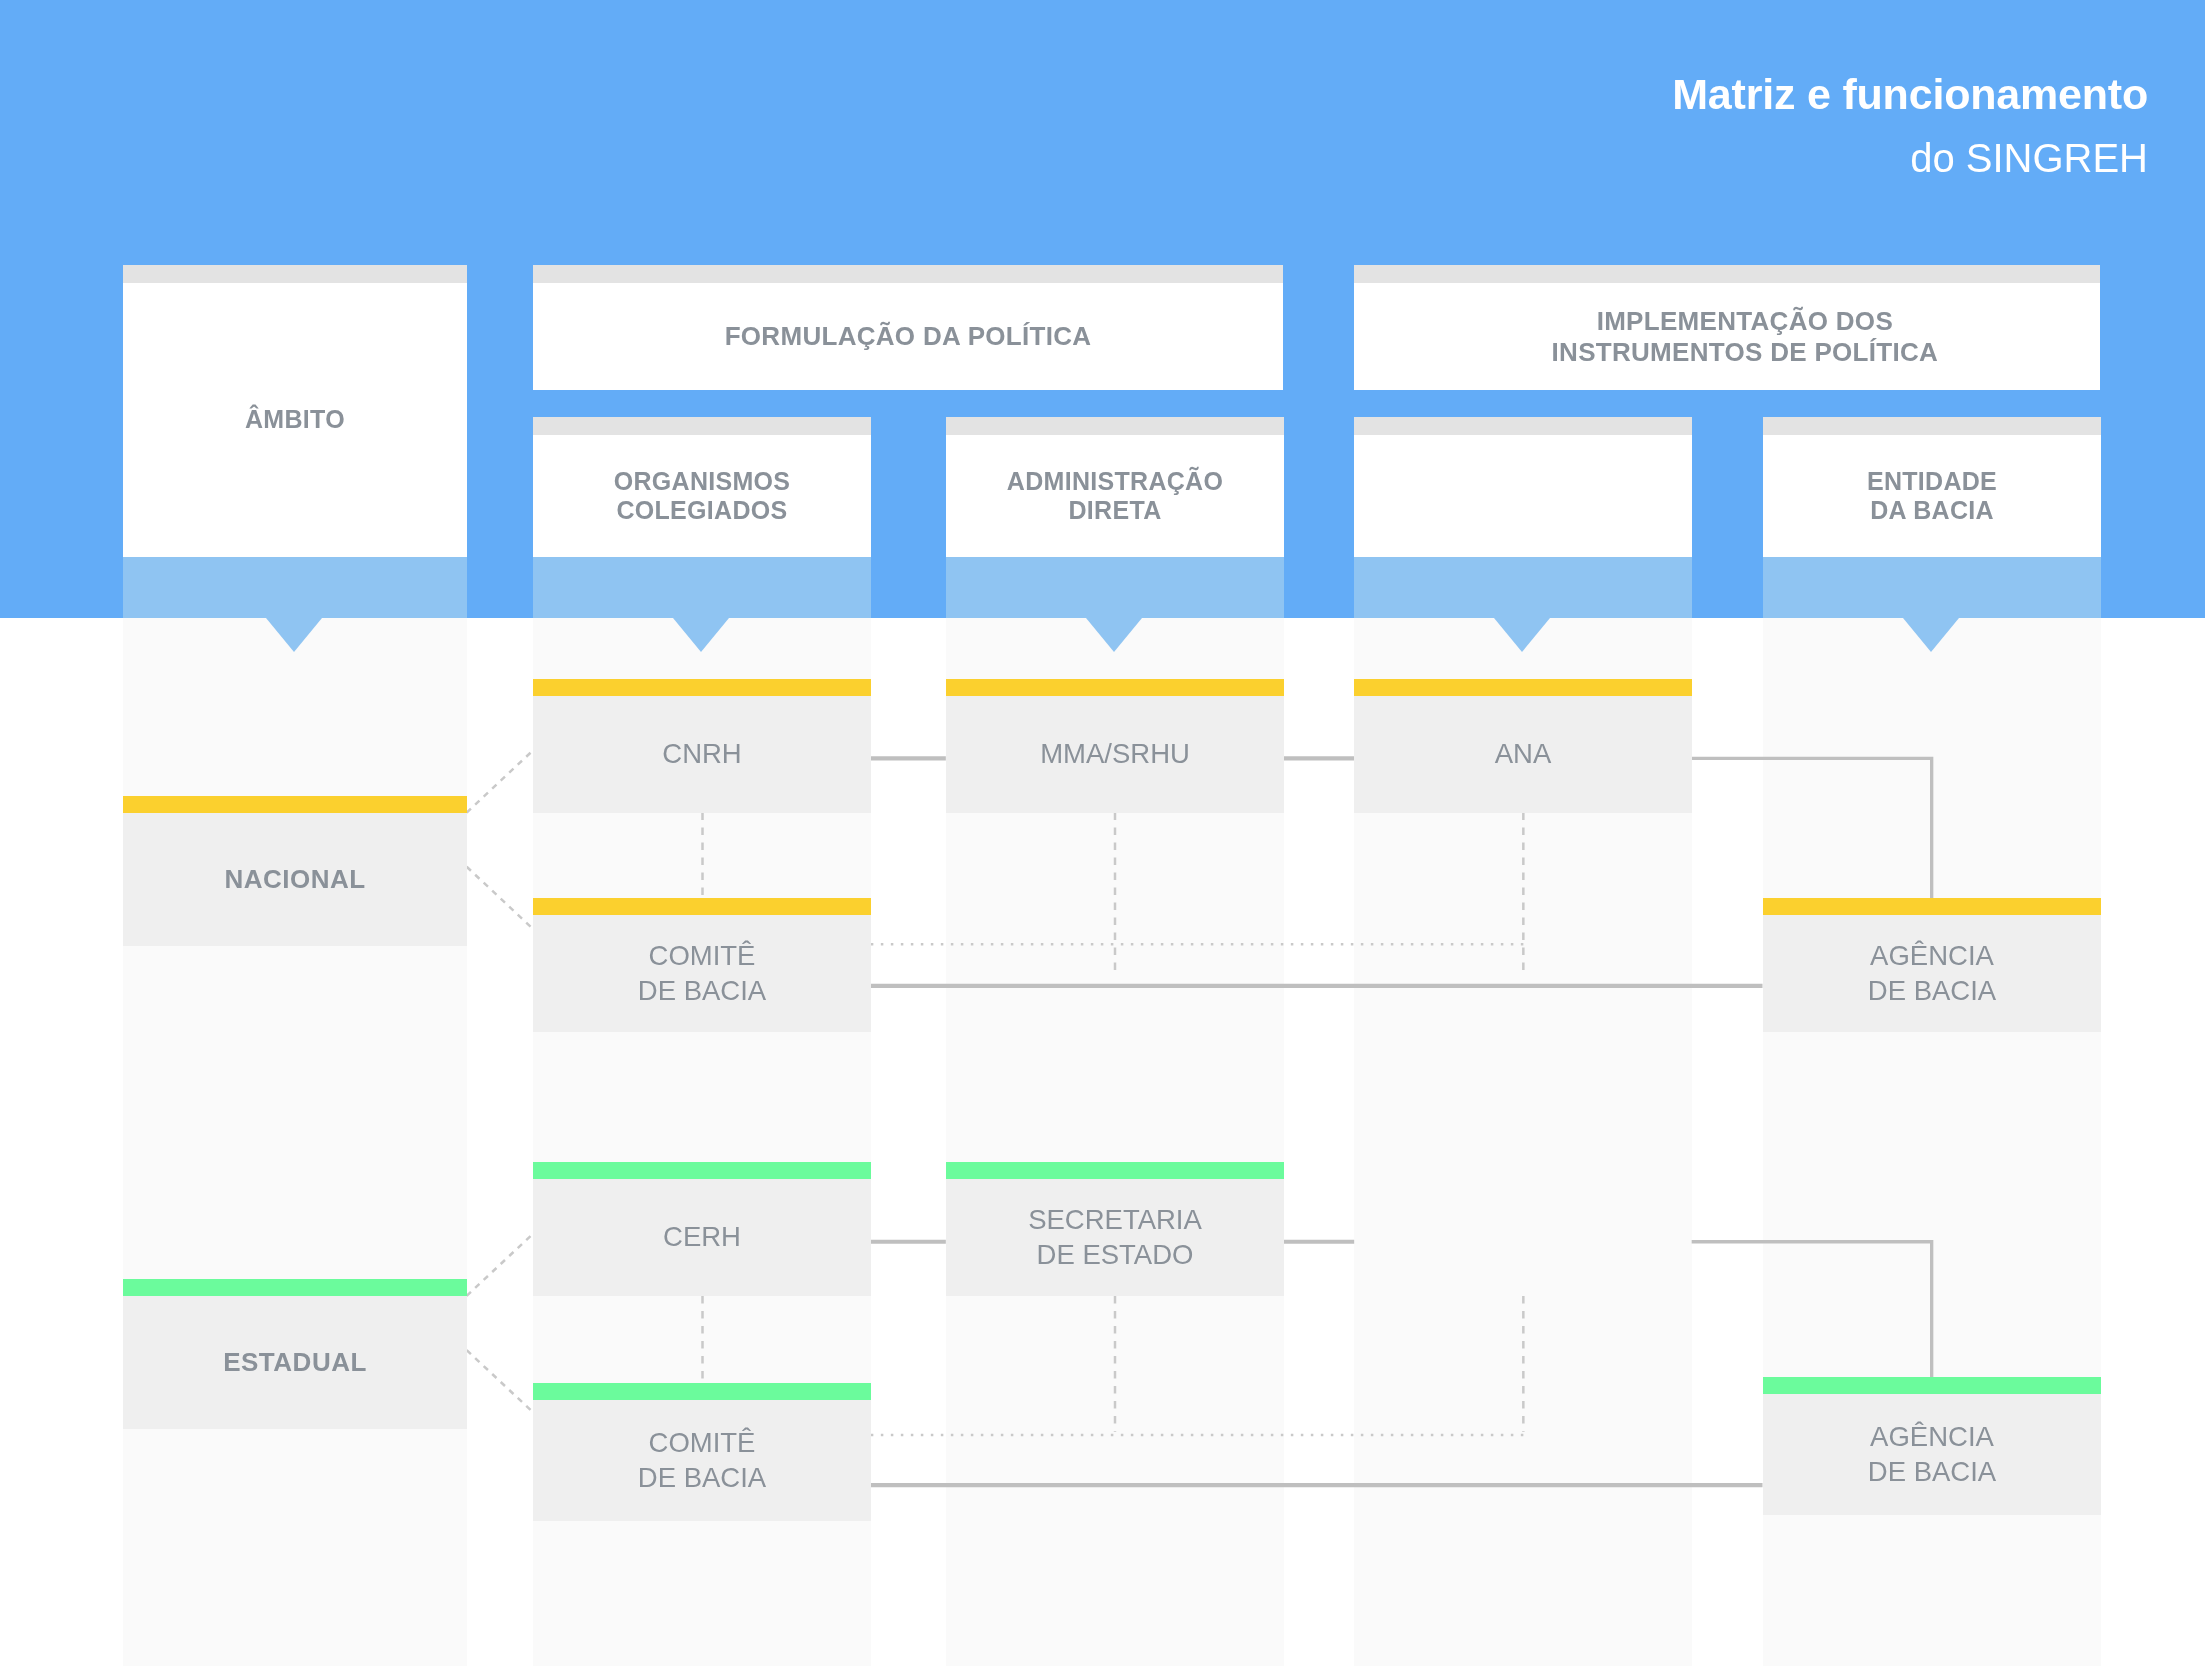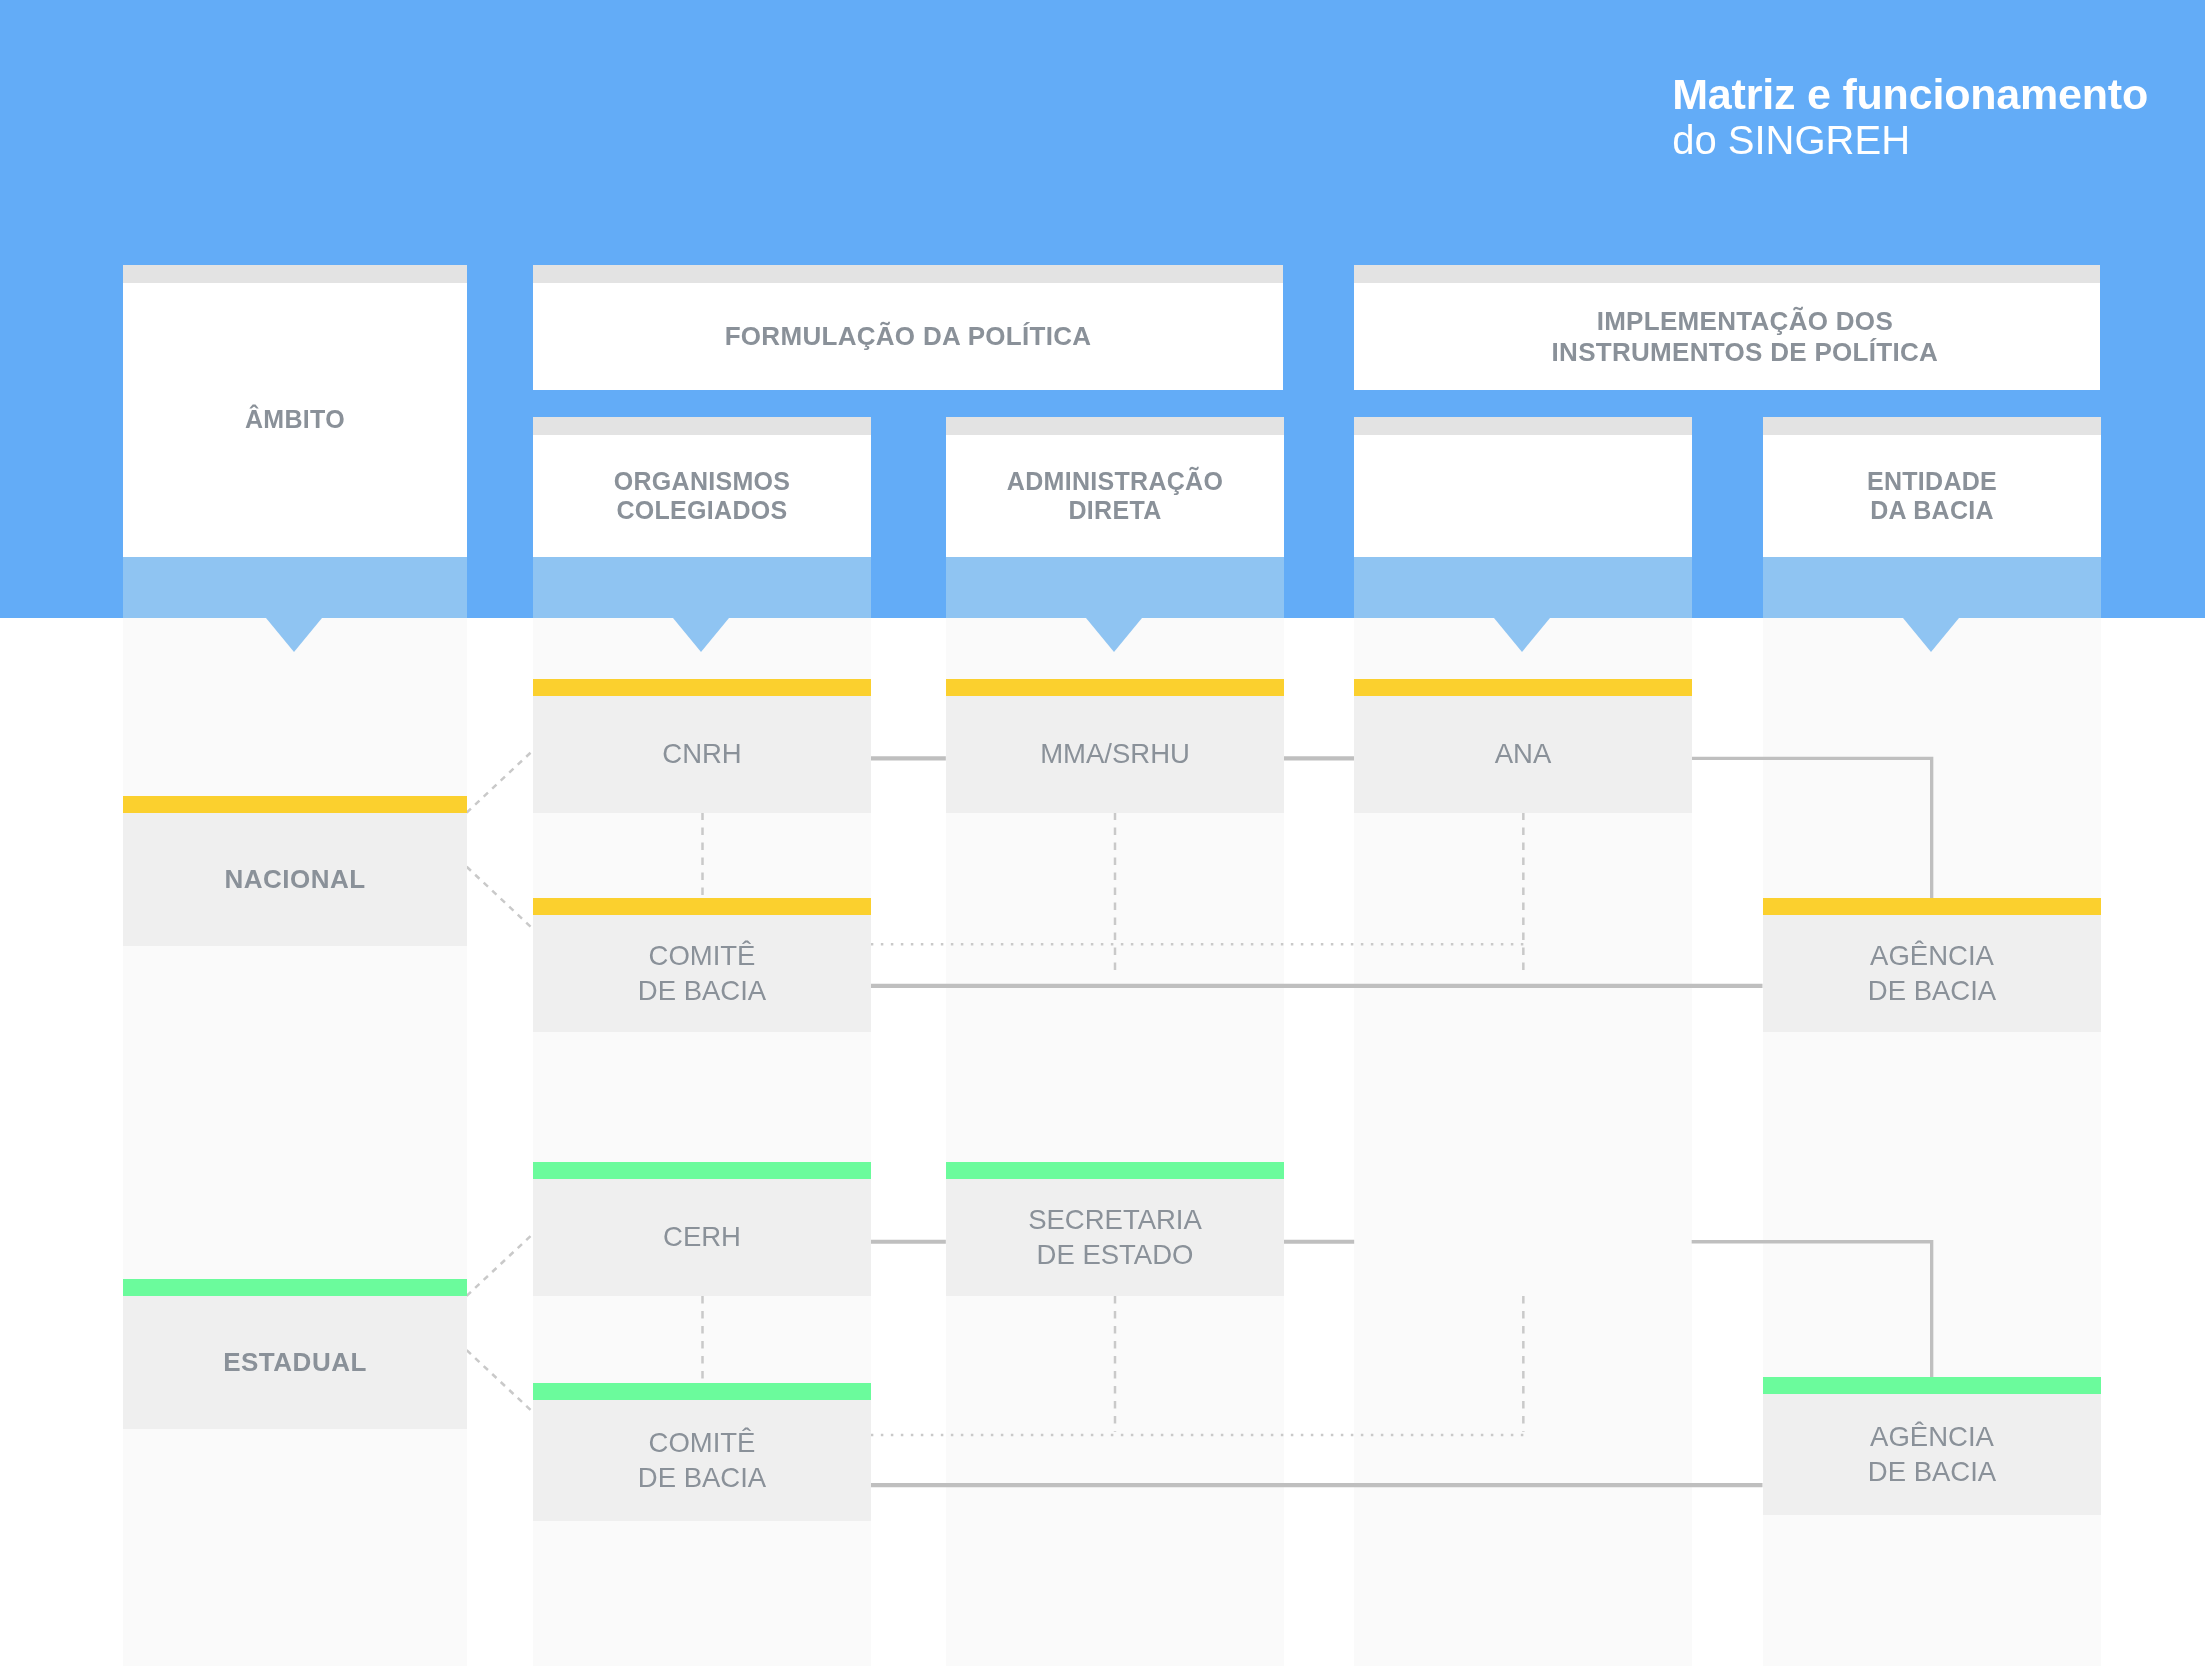--- a/index.html
+++ b/index.html
@@ -14,23 +14,23 @@
 
   
   .layer{position:absolute;left:0;top:0;width:2205px;height:1666px;}
   #bg-white{background:#ffffff;z-index:0;}
   #blue-band{position:absolute;left:0;top:0;width:2205px;height:618px;background:#63ACF7;z-index:1;}
 
   
   .colstripe{position:absolute;top:618px;height:1048px;background:#FAFAFA;z-index:2;}
 
   
-  #title-wrap{position:absolute;right:57px;top:73px;z-index:30;color:#ffffff;}
+  #title-wrap{position:absolute;right:57px;top:73px;z-index:30;text-align:right;color:#ffffff;}
   #title-main{font-size:43px;font-weight:bold;line-height:1.02;letter-spacing:-0.2px;}
-  #title-sub{font-size:40px;font-weight:400;line-height:1.05;margin-top:2px;}
+  #title-sub{font-size:40px;font-weight:400;line-height:1.05;margin-top:20px;}
 
   
   .hdr{position:absolute;z-index:20;background:#ffffff;box-sizing:border-box;}
   .hdr .cap{position:absolute;left:0;top:0;width:100%;height:18.3px;background:#E3E3E3;}
   .hdr .lbl{
     position:absolute;left:0;right:0;top:18.3px;bottom:0;
     display:flex;align-items:center;justify-content:center;
     text-align:center;color:#8A9199;font-weight:bold;
     font-size:25px;line-height:1.18;letter-spacing:0.3px;padding:0 8.3px;box-sizing:border-box;
   }

